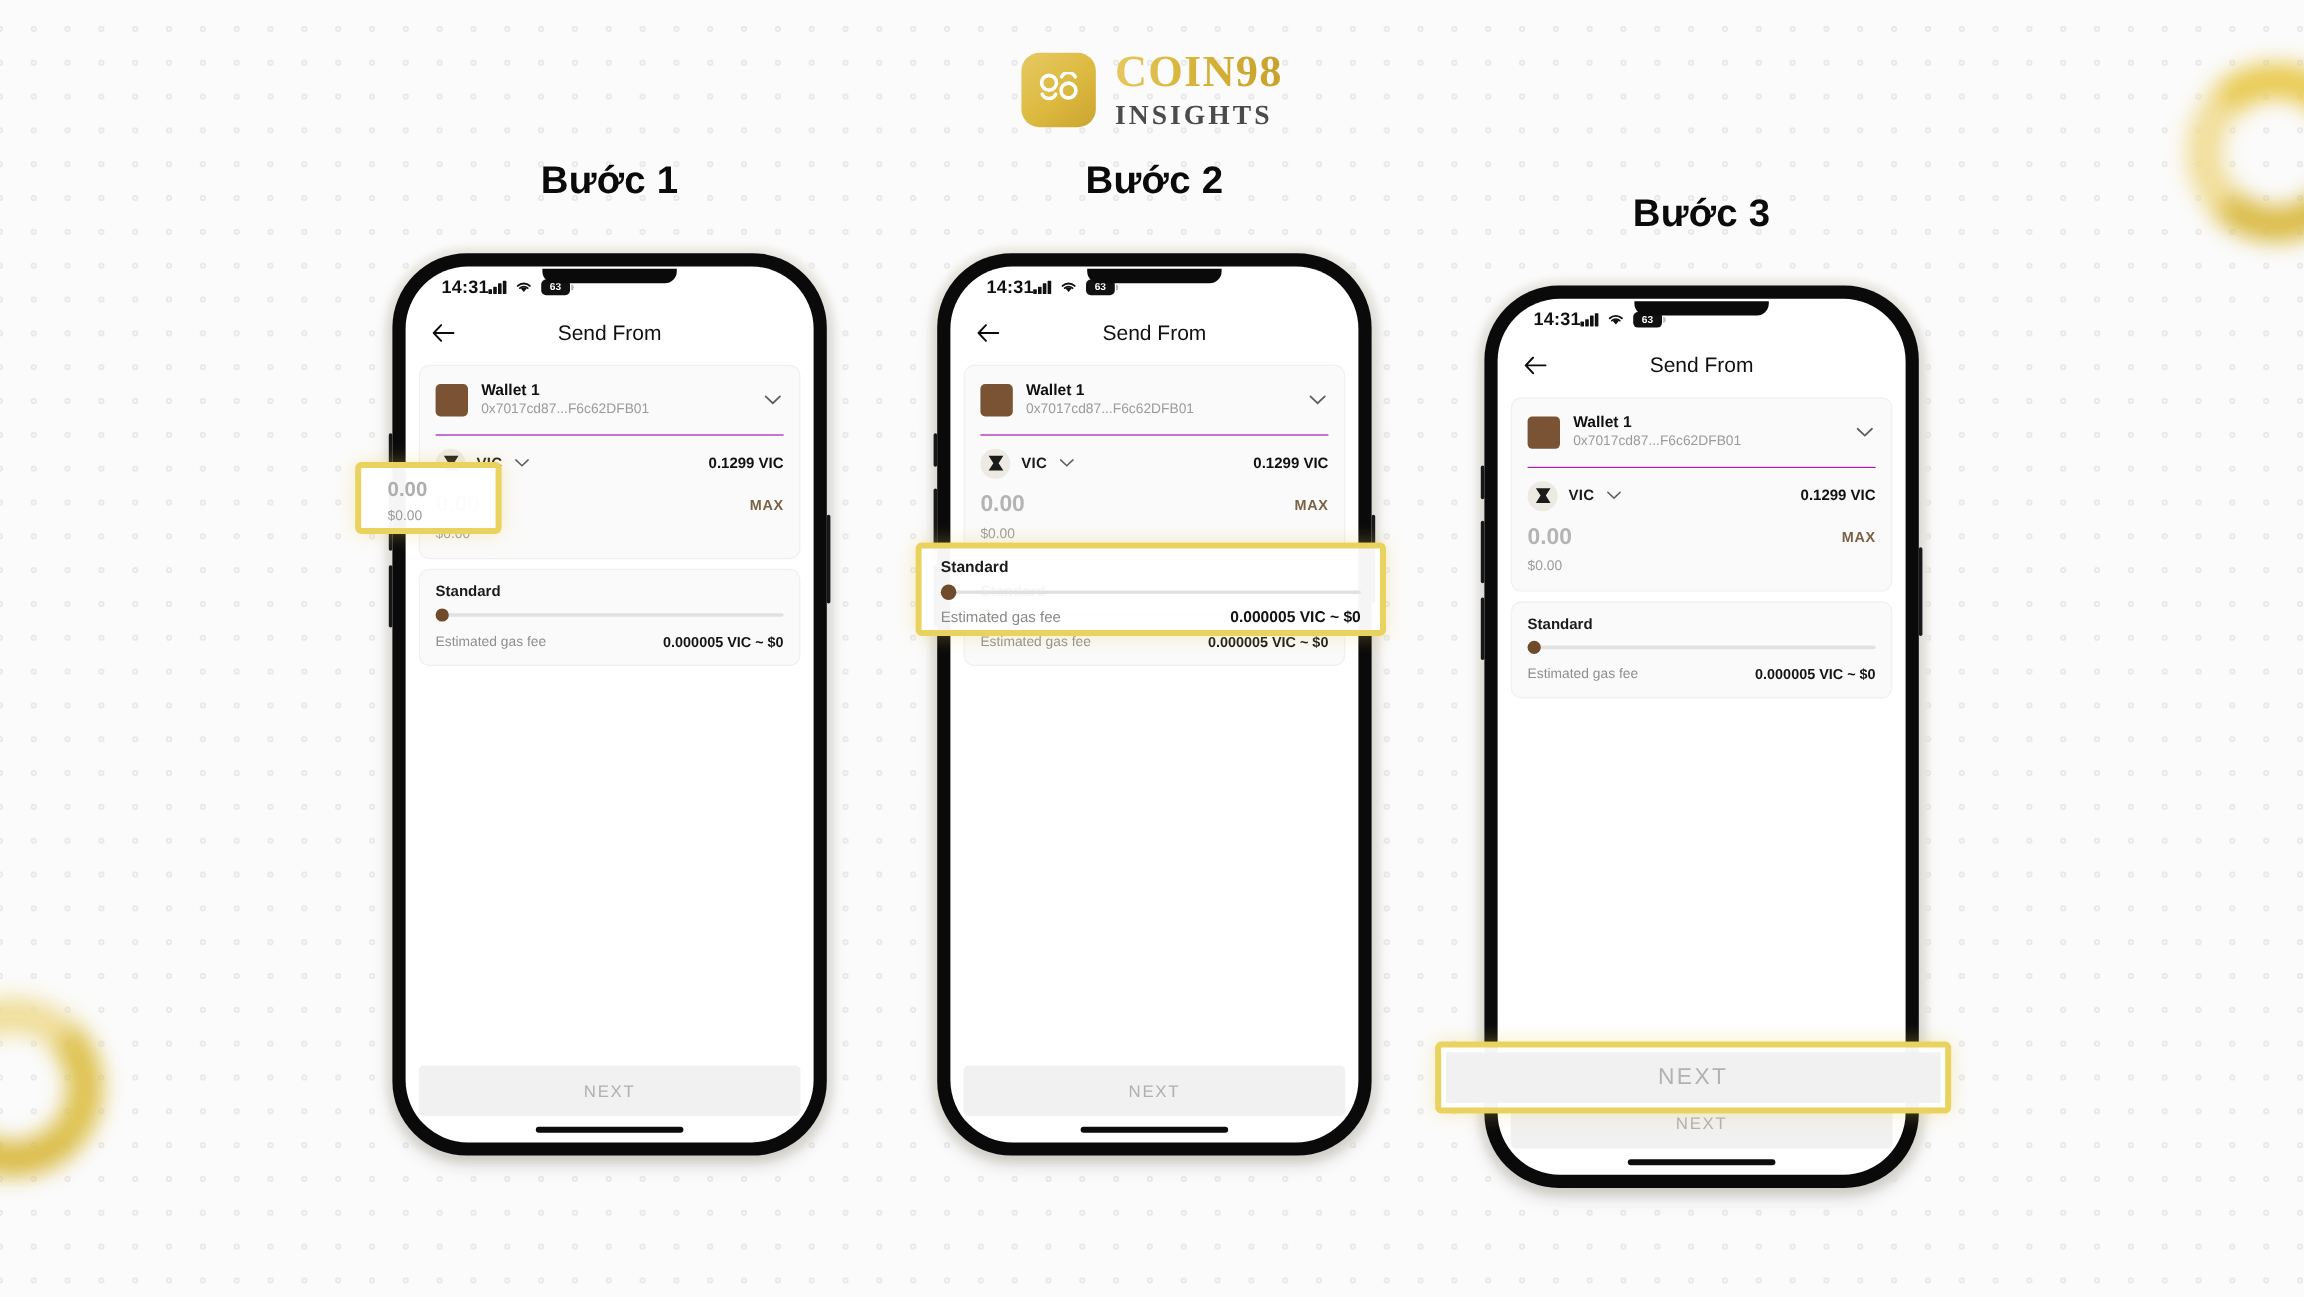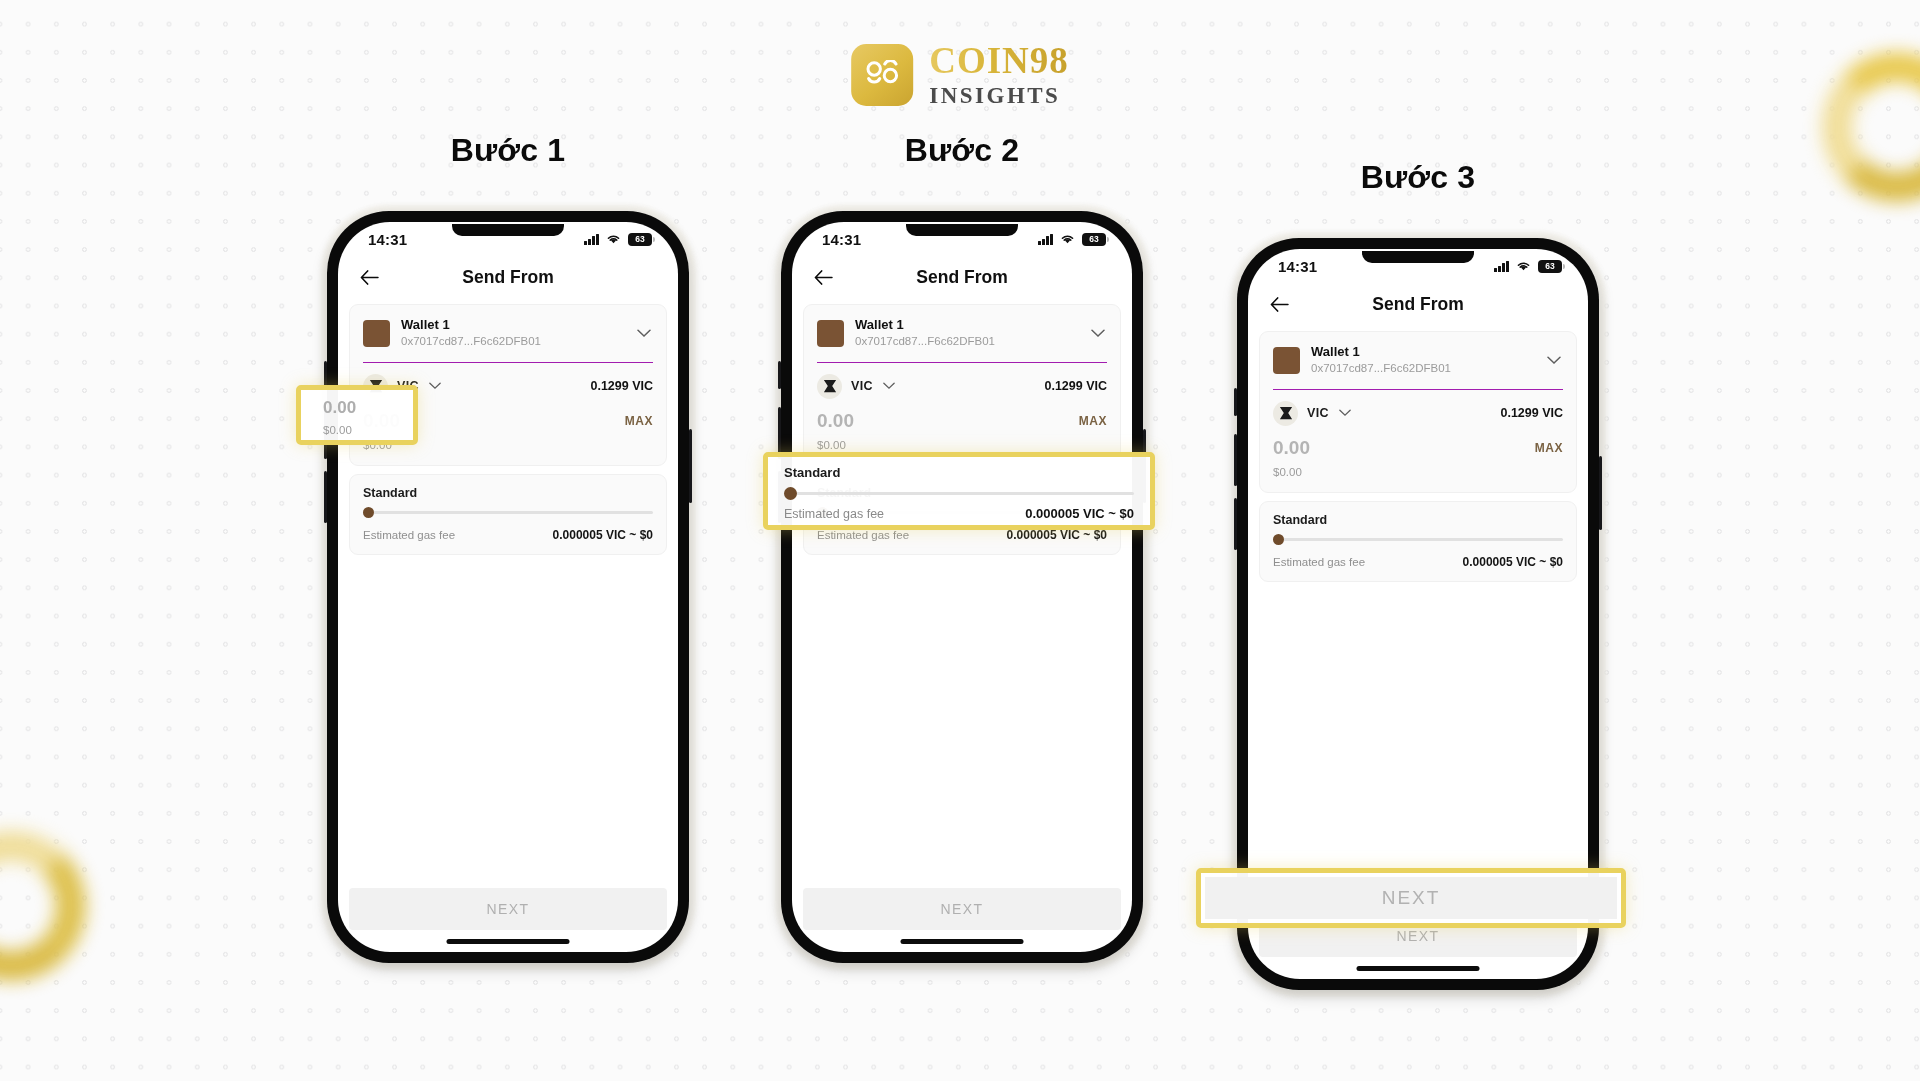--- a/index.html
+++ b/index.html
@@ -181,21 +181,21 @@
     background: #0c0c0c;
     z-index: 3;
   }
 
   
   .status-bar {
     height: 34px;
     padding: 0 26px 0 30px;
     display: flex;
     align-items: center;
-    justify-content: space-between;
+    justify-content: flex-start;
     flex: none;
   }
   .status-time {
     font-size: 15px;
     font-weight: bold;
     color: #111;
     letter-spacing: .2px;
   }
   .status-icons { display: flex; align-items: center; gap: 7px; }
   .sig { display: flex; align-items: flex-end; gap: 1.4px; height: 11px; }
@@ -228,21 +228,21 @@
   }
   .nav-back {
     width: 26px; height: 26px;
     display: flex; align-items: center; justify-content: center;
     cursor: pointer;
   }
   .nav-title {
     position: absolute; left: 0; right: 0;
     text-align: center;
     font-size: 17.5px;
-    font-weight: 700;
+    font-weight: 400;
     color: #101010;
     pointer-events: none;
   }
 
   .app-body { flex: 1; display: flex; flex-direction: column; padding: 6px 11px 0; }
 
   .card {
     background: #fafafa;
     border: 1px solid #f0f0f0;
     border-radius: 9px;

